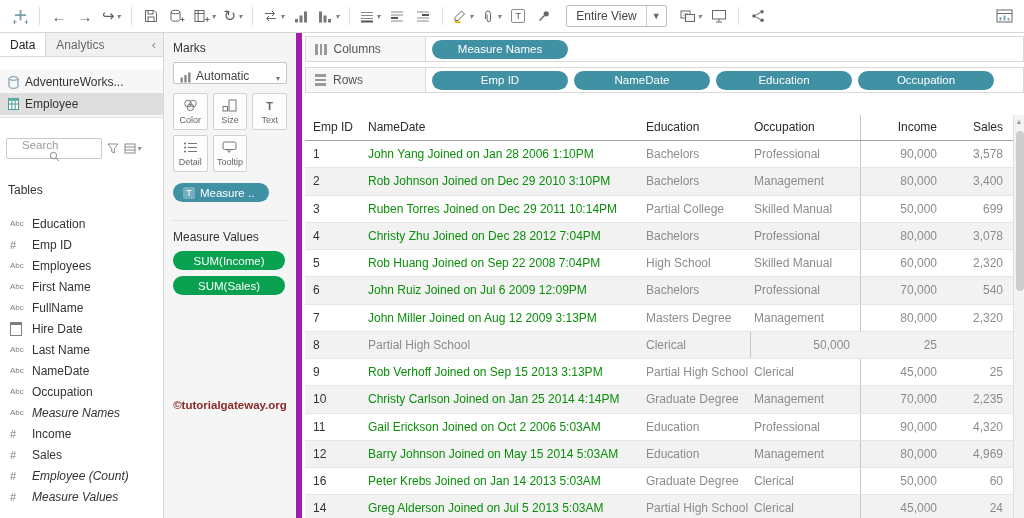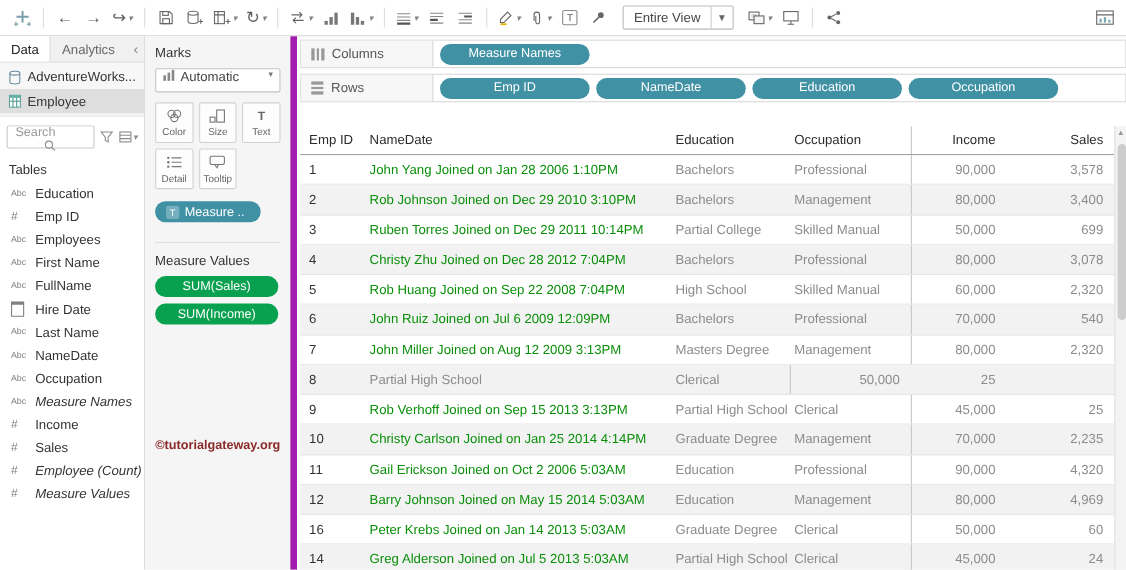--- a/index.html
+++ b/index.html
@@ -15,21 +15,21 @@
   .tbox { width:14px; height:14px; border:1px solid #8a8a8a; border-radius:2px; font-size:9px; color:#555; display:flex; align-items:center; justify-content:center; }
   .fit-box { display:flex; align-items:center; border:1px solid #bcbcbc; border-radius:2px; height:22px; margin:0 8px; background:#fff; }
   .fit-box .fit-label { padding:0 9px; font-size:12px; color:#444; }
   .fit-box .caret-seg { border-left:1px solid #ccc; padding:0 5px; font-size:9px; color:#666; height:100%; display:flex; align-items:center; }
   .spacer { flex:1; }
 
   
   .app-body { display:flex; height:485px; }
 
   
-  .sidebar { width:132px; flex:none; border-right:1px solid #d6d6d6; background:#fff; display:flex; flex-direction:column; }
+  .sidebar { width:164px; flex:none; border-right:1px solid #d6d6d6; background:#fff; display:flex; flex-direction:column;gap:12px; }
   .side-tabs { height:24px; display:flex; align-items:stretch; background:#f0f0f0; border-bottom:1px solid #d9d9d9; }
   .tab { padding:0 10px; display:flex; align-items:center; font-size:12px; color:#666; }
   .tab.active { background:#fff; color:#222; border-right:1px solid #d9d9d9; }
   .collapse { margin-left:auto; padding:0 7px; display:flex; align-items:center; color:#888; font-size:13px; }
   .ds-list { background:#f7f7f7; border-bottom:1px solid #e3e3e3; padding:2px 0; }
   .ds { height:22px; display:flex; align-items:center; gap:6px; padding:0 8px; font-size:12px; color:#333; }
   .ds.selected { background:#dedede; }
   .search-row { display:flex; align-items:center; gap:5px; padding:8px 6px 4px 6px; }
   .search-box { display:flex; align-items:center; border:1px solid #c9c9c9; border-radius:2px; height:21px; width:96px; background:#fff;flex-direction:column; }
   .search-box input { border:0; outline:0; width:76px; padding:0 0 0 6px; font:11.5px "Liberation Sans",sans-serif; color:#333; }
@@ -41,21 +41,21 @@
   .field { height:21px; display:flex; align-items:center; padding-left:10px; }
   .ficon { width:22px; flex:none; font-size:8px; color:#7f7f7f; letter-spacing:0; }
   .ficon[data-name="number-type-icon"] { font-size:11px; }
   .ficon.cal::before { content:''; display:block; width:10px; height:10px; border:1px solid #7f7f7f; border-top:3px solid #7f7f7f; }
   .flabel { font-size:12px; color:#333; white-space:nowrap; }
   .flabel.it { font-style:italic; }
 
   
   .marks-panel { width:138px; flex:none; border-right:6px solid #a21caf; background:#f5f5f5; padding:8px 9px; position:relative; }
   .card-title { font-size:12px; color:#333; margin-bottom:7px; }
-  .mark-type { height:22px; background:#fff; border:1px solid #c4c4c4; border-radius:2px; display:flex; align-items:flex-start; gap:5px; padding:0 6px; font-size:12px; color:#444; }
+  .mark-type { height:22px; background:#fff; border:1px solid #c4c4c4; border-radius:2px; display:flex; align-items:flex-end; gap:5px; padding:0 6px; font-size:12px; color:#444; }
   .mark-type .caret { margin-left:auto; font-size:8px; color:#777; }
   .mark-grid { display:grid; grid-template-columns:repeat(3,1fr); gap:5px; margin-top:9px; }
   .mark-btn { background:#fdfdfd; border:1px solid #d2d2d2; border-radius:2px; height:37px; display:flex; flex-direction:column; align-items:center; justify-content:center; gap:2px; }
   .mark-btn .mlabel { font-size:9px; color:#666; }
   .mark-btn .micon { height:14px; display:flex; align-items:center; justify-content:center; font-size:11px; font-weight:bold; color:#666; }
   .pill { background:var(--teal); color:#fff; border-radius:10px; height:19px; display:flex; align-items:center; justify-content:center; font-size:11.5px; padding:0 10px; white-space:nowrap; }
   .marks-pill { margin-top:11px; width:96px; justify-content:flex-start; gap:5px; }
   .pill-t { width:12px; height:12px; background:rgba(255,255,255,.28); border-radius:2px; font-size:8.5px; display:flex; align-items:center; justify-content:center; flex:none; }
   .mv-card { margin-top:18px; border-top:1px solid #ddd; padding-top:9px; }
   .mv-pills .pill { background:var(--green); width:112px; margin-bottom:6px; }
@@ -408,22 +408,22 @@
         <span class="mlabel" data-name="tooltip-label">Tooltip</span>
       </div>
     </div>
     <div class="pill marks-pill" data-name="pill-measure-names-marks">
       <span class="pill-t" data-name="text-mark-icon">T</span>
       <span data-name="pill-label">Measure ..</span>
     </div>
     <div class="mv-card" data-name="measure-values-card">
       <div class="card-title" data-name="measure-values-title">Measure Values</div>
       <div class="mv-pills" id="mv-pills" data-name="measure-values-pills">
+          <div class="pill" data-name="pill-sum-income">SUM(Income)</div>
           <div class="pill" data-name="pill-sum-sales">SUM(Sales)</div>
-          <div class="pill" data-name="pill-sum-income">SUM(Income)</div>
         </div>
     </div>
     <div class="watermark" data-name="watermark">©tutorialgateway.org</div>
   </div>
 
   <div class="main" data-name="worksheet-view">
     <div class="shelf" data-name="columns-shelf">
       <div class="shelf-label" data-name="columns-shelf-label">
         <span class="colsic" data-name="columns-icon">
             <i></i>

